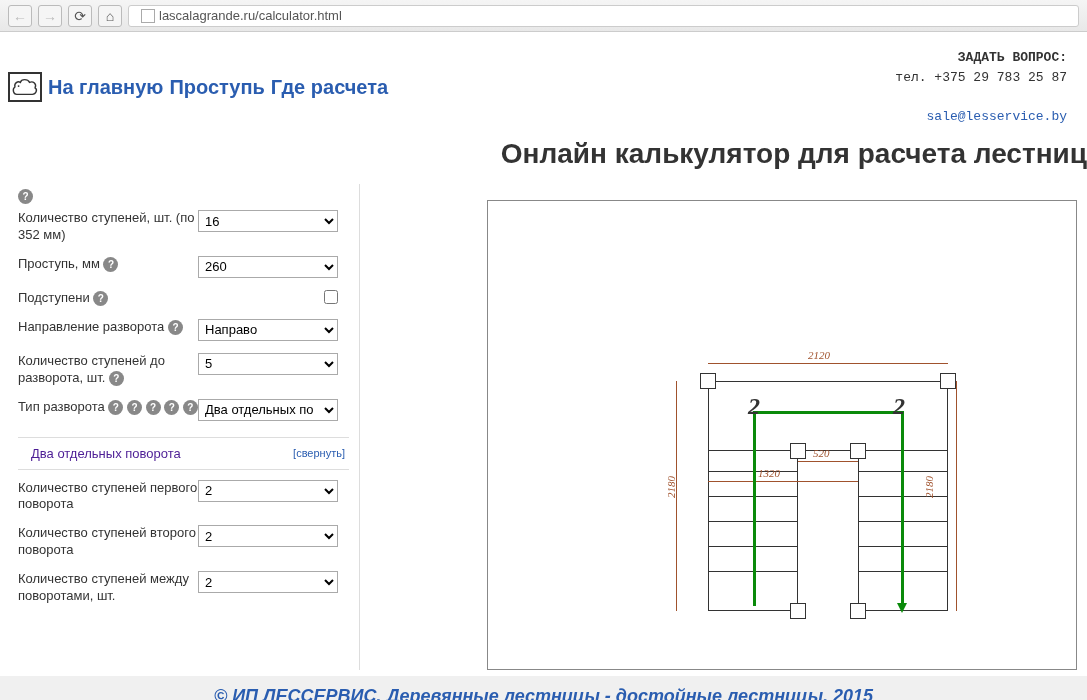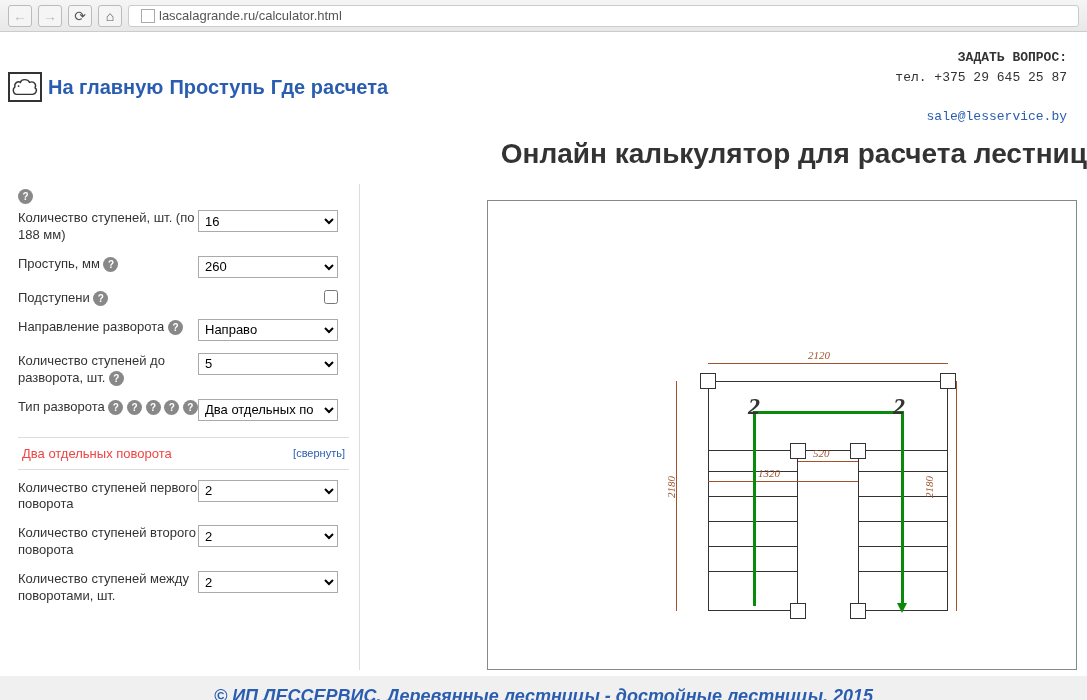--- a/index.html
+++ b/index.html
@@ -31,21 +31,21 @@
   
   .help-dot { display:inline-block; width:15px; height:15px; border-radius:50%; background:#888; color:#fff; font-size:10px; text-align:center; line-height:15px; font-weight:bold; cursor:pointer; }
   
   .form-row { display:flex; align-items:flex-start; padding:6px 0; }
   .form-label { width:180px; font-size:13px; color:#333; line-height:1.3; }
   .form-control { }
   .sel { width:140px; height:22px; border:1px solid #aaa; background:#fff; font-size:13px; padding:1px 2px; }
   .chk { width:14px; height:14px; }
   
   .section-header { display:flex; justify-content:space-between; align-items:center; border-top:1px solid #ddd; border-bottom:1px solid #ddd; padding:8px 4px; margin:10px 0 4px 0; }
-  .section-header .sh-title { font-size:13px; color:#ef4444; }
+  .section-header .sh-title { font-size:13px; color:#4c1d95;margin-left:9px; }
   .section-header .collapse-link { font-size:11px; color:#2a5db0; cursor:pointer; }
   
   .diagram-box { border:1px solid #888; width:590px; height:470px; position:relative; background:#fff; margin-left:auto; }
   .diagram-inner { position:absolute; left:200px; top:180px; width:280px; height:240px; }
   
   .stair-rect { position:absolute; border:1px solid #333; background:#fff; }
   .dim-text { position:absolute; font-size:11px; font-style:italic; color:#a0522d; font-family: "Times New Roman", serif; }
   .dim-line { position:absolute; background:#a0522d; }
   .green-line { position:absolute; background:#0a8a0a; }
   .big-num { position:absolute; font-size:24px; font-weight:bold; color:#333; font-style:italic; font-family:"Times New Roman",serif; }
@@ -74,35 +74,35 @@
           <path d="M6 20 C 2 20 1 14 4 12 C 3 8 7 5 10 7 C 11 3 18 3 20 7 C 24 5 28 9 26 13 C 29 15 27 20 23 20 Z" fill="#fff" stroke="#333" stroke-width="1.5"></path>
           <circle cx="8" cy="11" r="1" fill="#333"></circle>
         </svg>
     </span>
     <a href="#">На главную</a>
     <a href="#">Проступь</a>
     <a href="#">Где расчета</a>
   </div>
   <div class="contacts">
     <div class="q">ЗАДАТЬ ВОПРОС:</div>
-    <div>тел. +375 29 645 25 87</div>
+    <div>тел. +375 29 783 25 87</div>
     <br>
     <div class="email">sale@lesservice.by</div>
   </div>
 </div>
 
 <h1 class="page-title">Онлайн калькулятор для расчета лестниц</h1>
 
 <div class="main">
 
   <div class="left-col">
     <span class="help-dot">?</span>
 
     <div class="form-row">
-      <div class="form-label">Количество ступеней, шт. (по 188 мм)</div>
+      <div class="form-label">Количество ступеней, шт. (по 352 мм)</div>
       <div class="form-control">
         <select class="sel"><option>16</option></select>
       </div>
     </div>
 
     <div class="form-row">
       <div class="form-label">
         <span>Проступь, мм</span>
         <span class="help-dot">?</span>
       </div>

